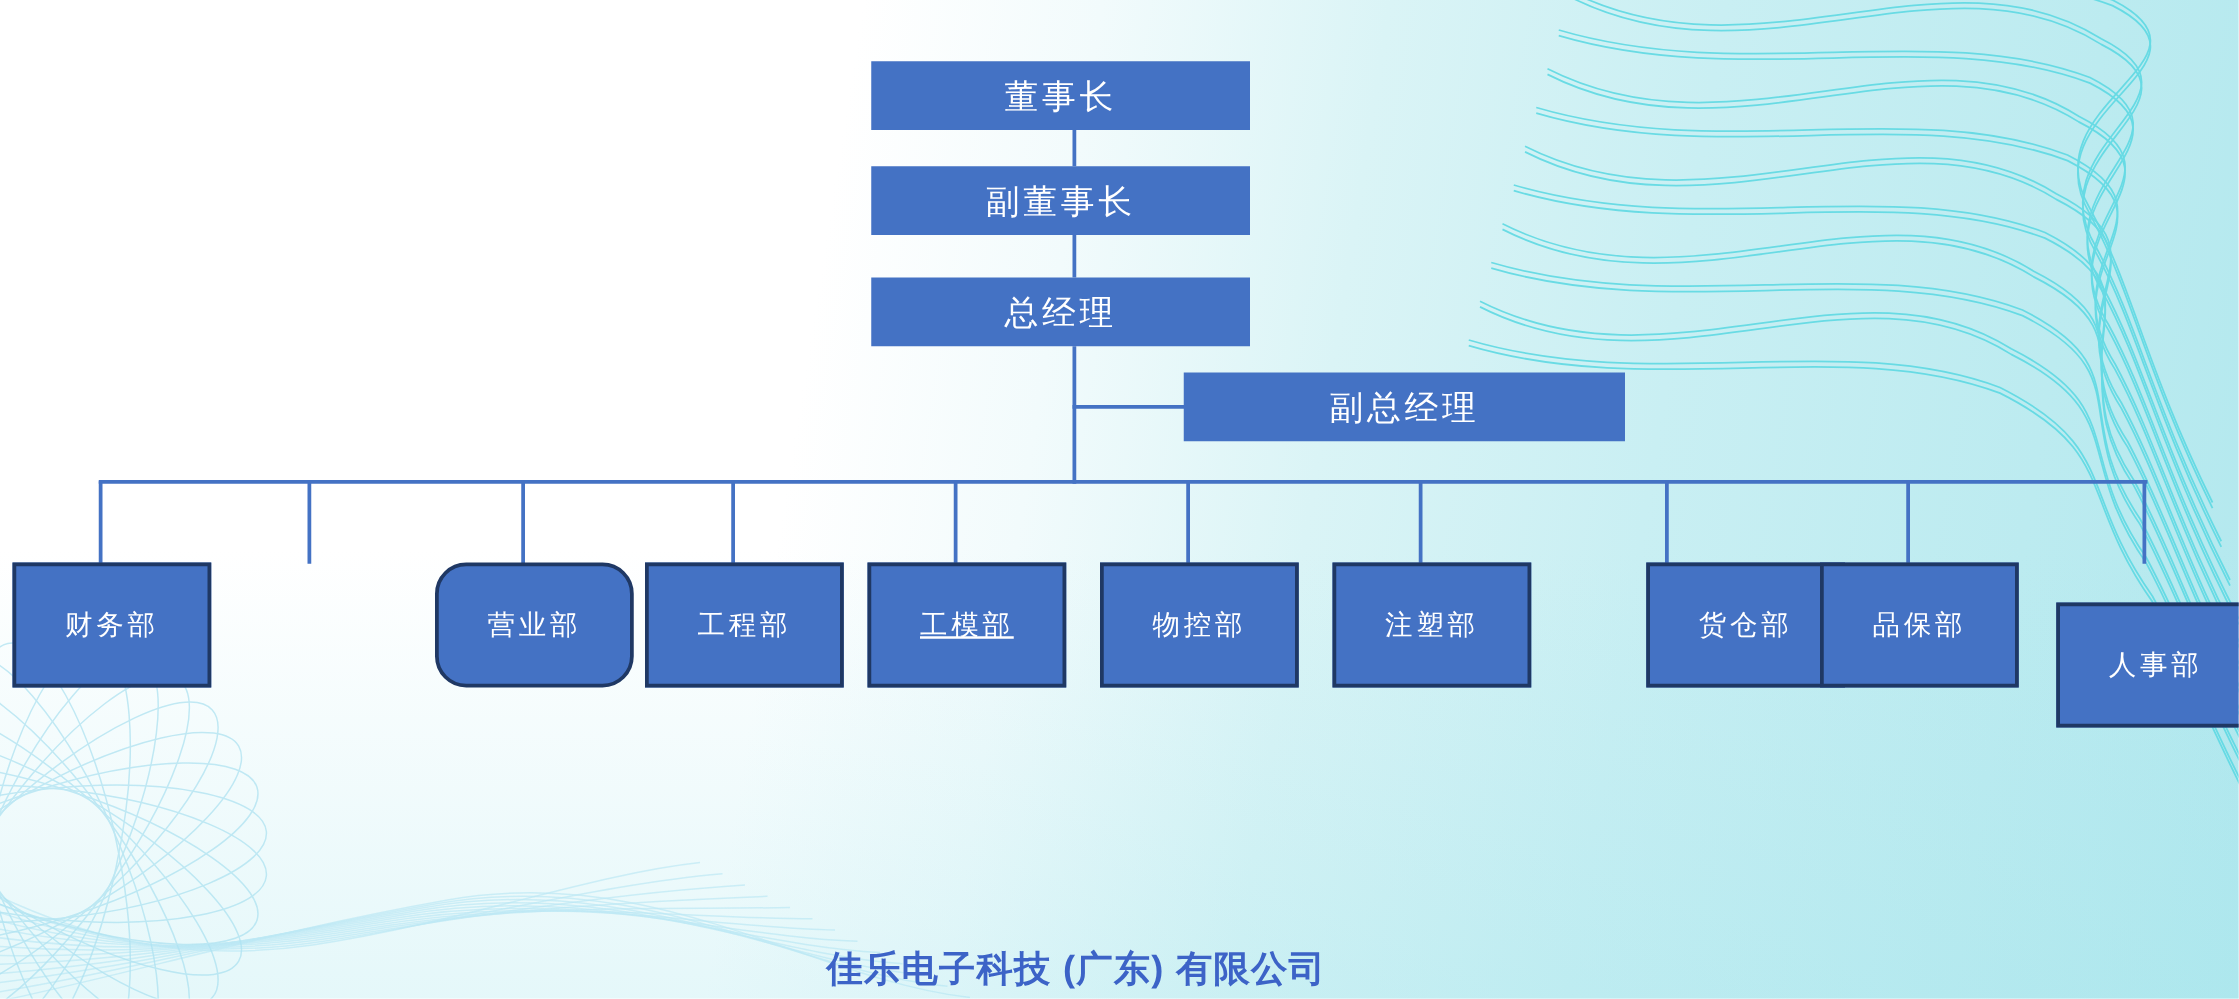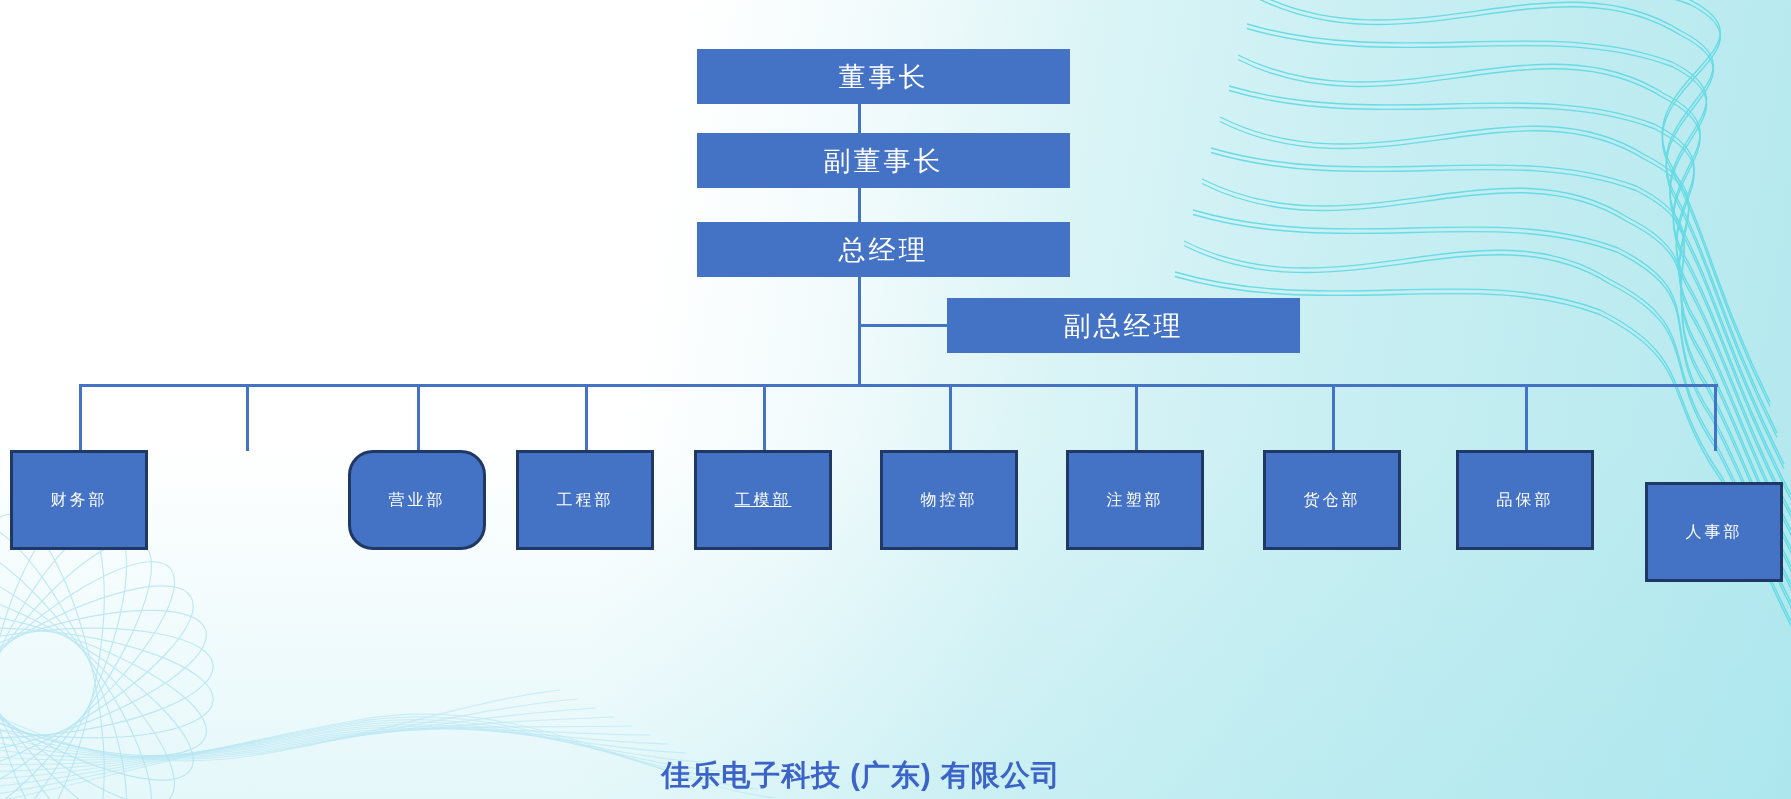--- a/index.html
+++ b/index.html
@@ -13,23 +13,23 @@
       linear-gradient(99deg, #ffffff 0%, #ffffff 36%, #f2fbfc 46%, #daf4f6 58%, #c9eff3 72%, #bcebf0 88%, #b2e8ee 100%);
   }
   #decor{position:absolute;inset:0;pointer-events:none;}
   .node{
     position:absolute;
     display:flex;align-items:center;justify-content:center;
     background:#4472C4;color:#ffffff;
     letter-spacing:3px;
     white-space:nowrap;
   }
-  .exec{width:373px;height:55px;font-size:27px;}
+  .exec{width:303px;height:55px;font-size:27px;}
   .dept{
-    width:138px;height:100px;font-size:16px;
+    width:159px;height:100px;font-size:22px;
     border:3px solid #1F3864;box-sizing:border-box;
   }
   .line{position:absolute;background:#4472C4;}
   #company-name{
     position:absolute;left:861px;top:756px;
     transform:translateX(-50%);
     font-size:29px;font-weight:bold;color:#3C63C7;
     letter-spacing:1px;white-space:nowrap;
   }
 </style>
@@ -208,18 +208,18 @@
   <div class="node exec" style="left:697px;top:222px;">总经理</div>
   <div class="node exec" style="left:697px;top:133px;">副董事长</div>
   <div class="node exec" style="left:947px;top:298px;width:353px;">副总经理</div>
 
   <div class="node dept" style="left:10px;top:450px;">财务部</div>
   <div class="node dept" style="left:348px;top:450px;border-radius:25px;">营业部</div>
   <div class="node dept" style="left:516px;top:450px;">工程部</div>
   <div class="node dept" style="left:694px;top:450px;text-decoration:underline;">工模部</div>
   <div class="node dept" style="left:880px;top:450px;">物控部</div>
   <div class="node dept" style="left:1066px;top:450px;">注塑部</div>
-  <div class="node dept" style="left:1263px;top:450px;">货仓部</div>
+  <div class="node dept" style="left:1317px;top:450px;">货仓部</div>
   <div class="node dept" style="left:1456px;top:450px;">品保部</div>
   <div class="node dept" style="left:1645px;top:450px;margin-top:32px;">人事部</div>
 
   <div id="company-name">佳乐电子科技 (广东) 有限公司</div>
 </div>
 
 </body></html>

